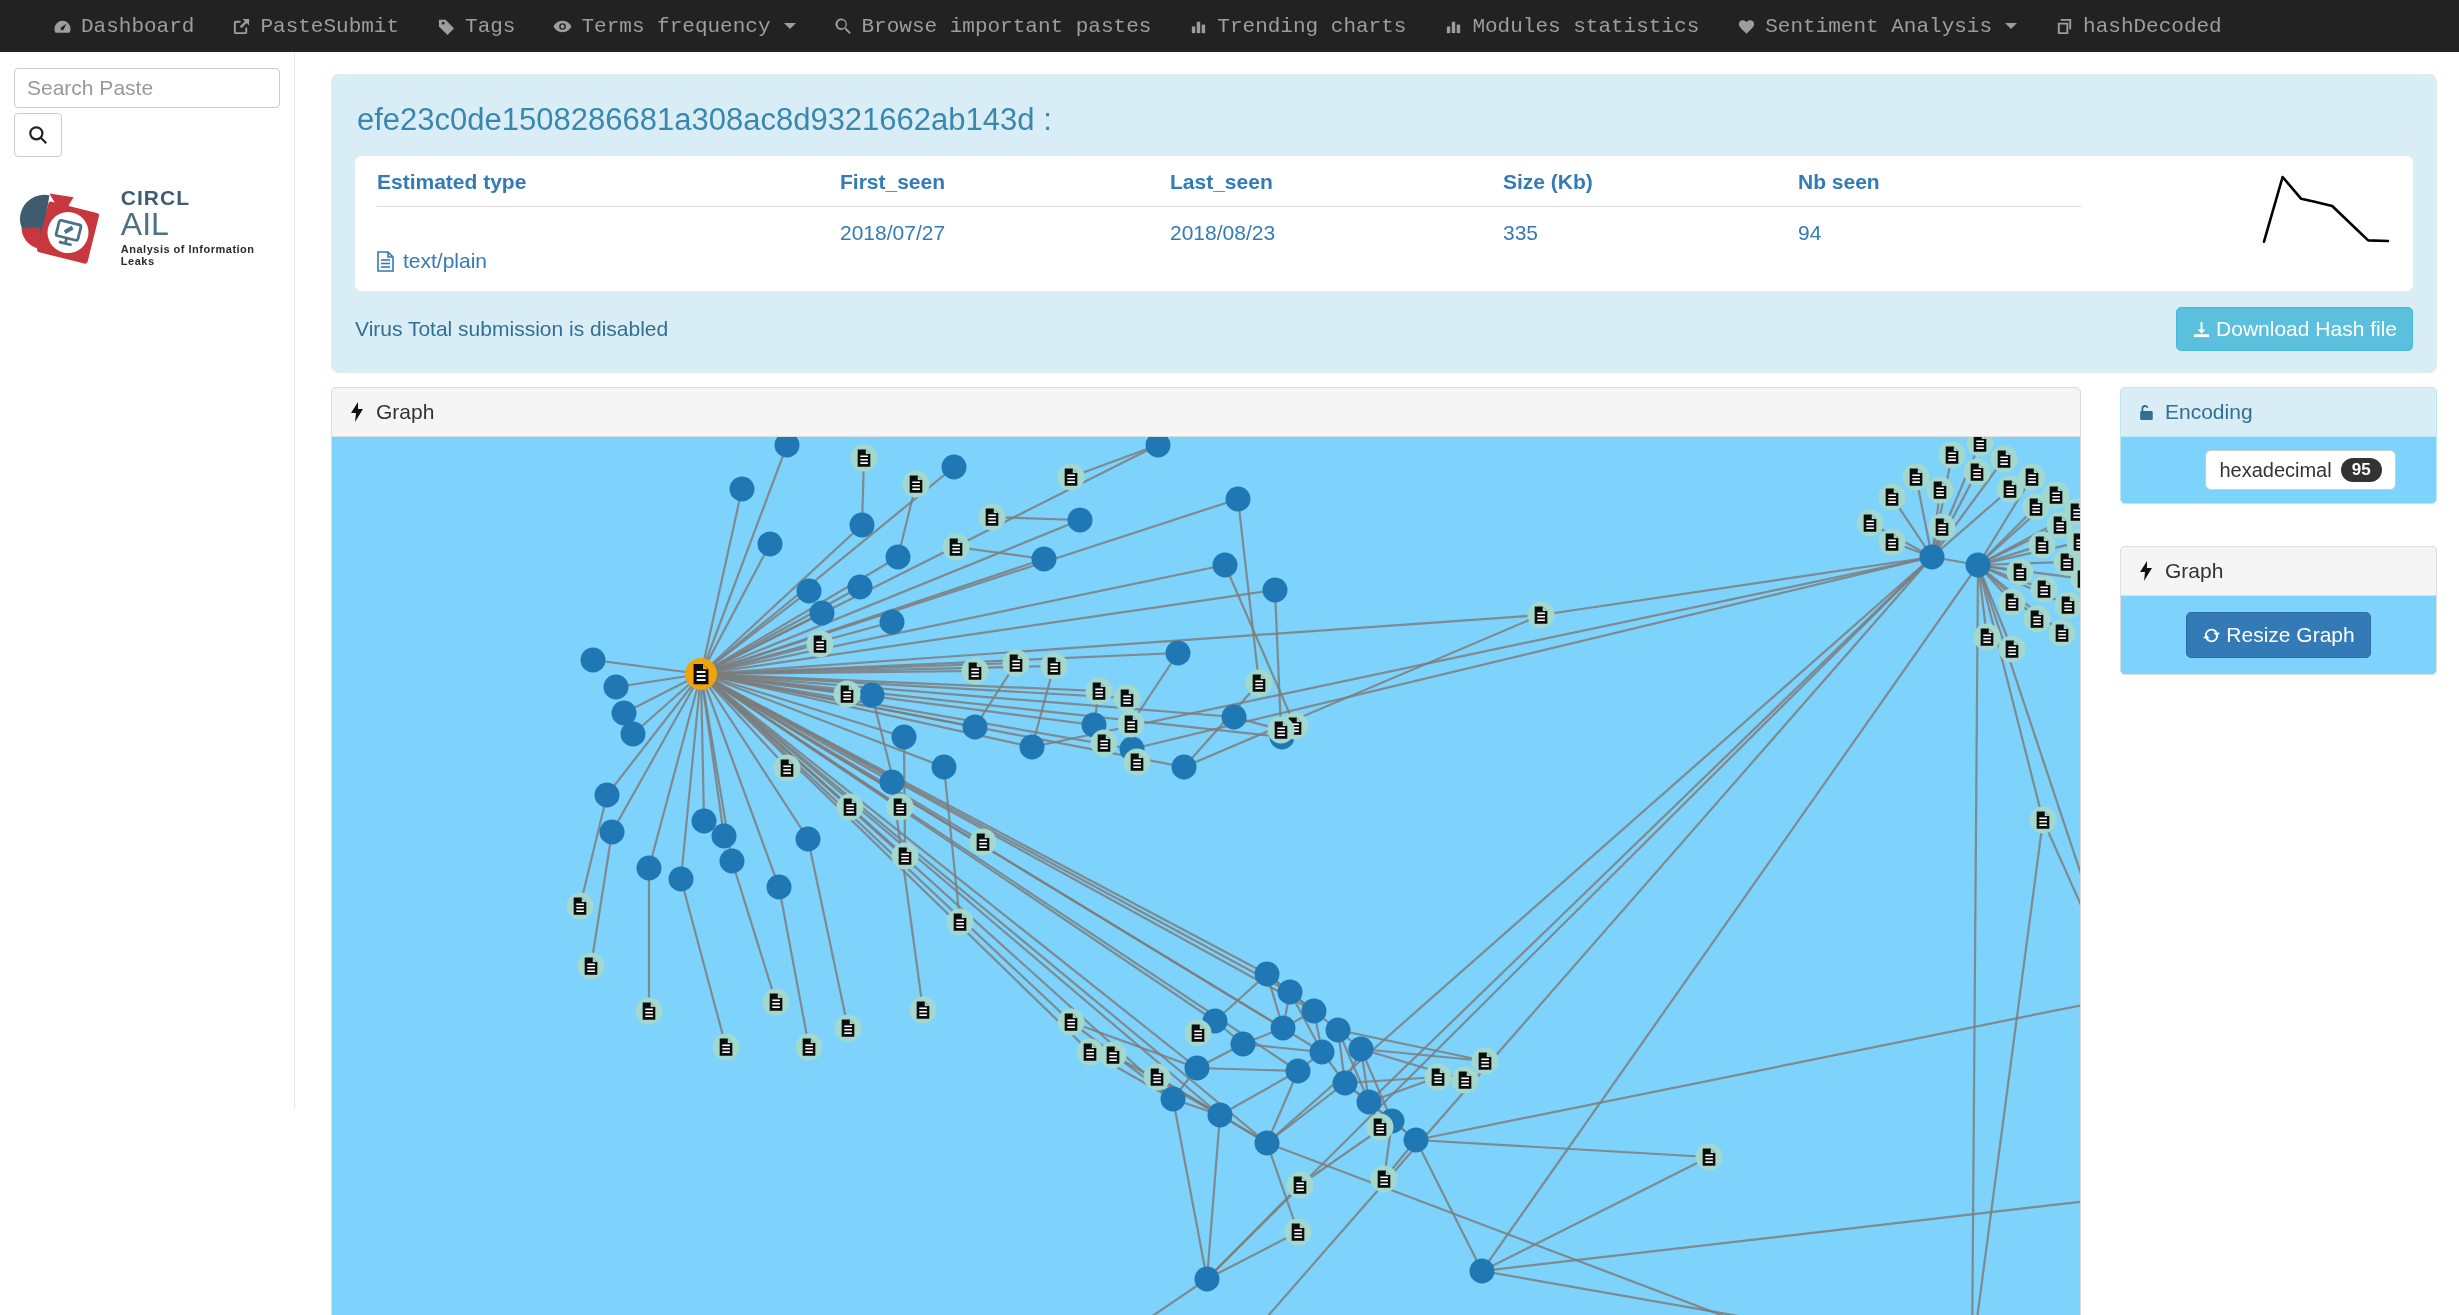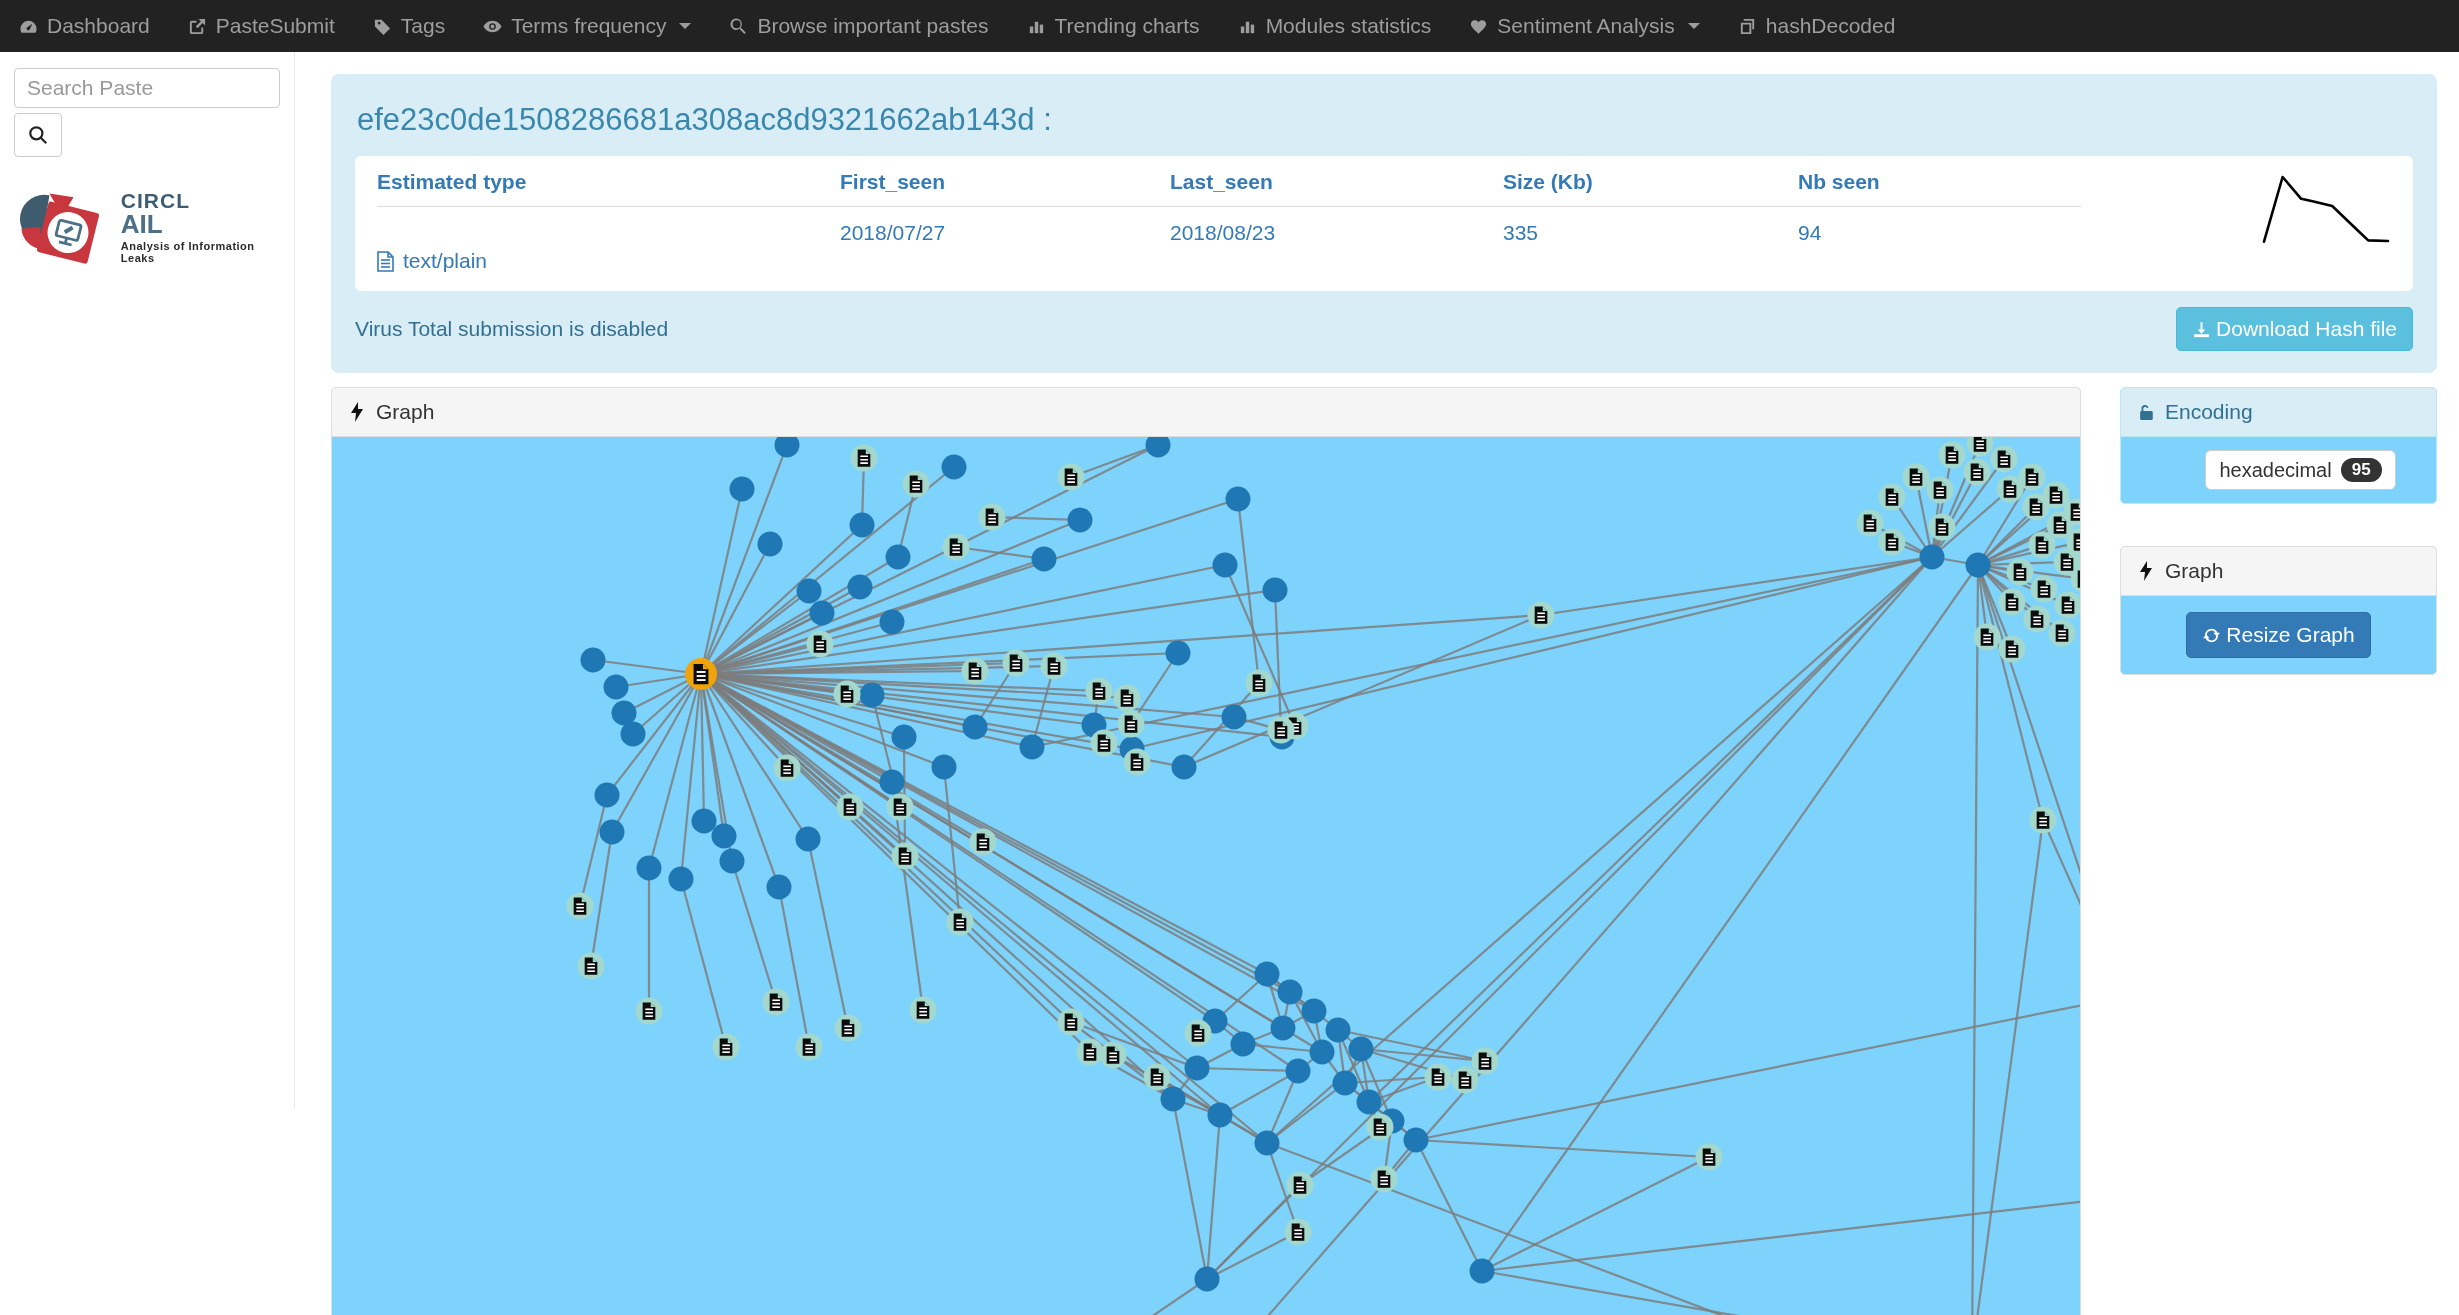--- a/index.html
+++ b/index.html
@@ -1,37 +1,37 @@
 <!DOCTYPE html>
 <html><head>
 <meta charset="utf-8">
 <style>
   * { box-sizing: border-box; margin: 0; padding: 0; }
   html,body { width: 2459px; height: 1315px; overflow: hidden; }
   body { font-family: "Liberation Sans", sans-serif; background: #fff; font-size: 21px; color:#333; }
 
   
-  .navbar { height: 52px; background: #222; display: flex; align-items: stretch; padding-left: 0; }
+  .navbar { height: 52px; background: #222; display: flex; align-items: stretch; padding-left: 34px; font-family: Liberation Mono, monospace; }
   .nav-item { display: flex; align-items: center; gap: 9px; padding: 0 19px; color: #9d9d9d; font-size: 21px; cursor: pointer; text-decoration: none; }
   .nav-item svg { width: 19px; height: 19px; flex: 0 0 auto; }
   .caret { display:inline-block; width:0; height:0; border-left:6px solid transparent; border-right:6px solid transparent; border-top:6px solid #9d9d9d; margin-left:4px; }
 
   
   .page { display: flex; height: 1057px; }
   .sidebar { width: 295px; flex: 0 0 295px; border-right: 1px solid #e7e7e7; padding: 16px 14px; }
   .main { flex: 1; padding: 22px 22px 0 36px; }
 
   
   .search-input { width: 100%; height: 40px; border: 1px solid #ccc; border-radius: 4px; padding: 6px 12px; font-size: 21px; font-family: inherit; color:#555; }
   .search-input::placeholder { color: #999; }
   .search-btn { margin-top: 5px; width: 48px; height: 44px; background: #fff; border: 1px solid #ccc; border-radius: 4px; display:flex; align-items:center; justify-content:center; cursor:pointer; }
   .search-btn svg { width: 22px; height: 22px; }
   .logo { margin-top: 28px; display: flex; align-items: center; gap: 10px; }
   .logo-text .l1 { font-size: 21px; font-weight: bold; color: #3e5d74; letter-spacing: 1px; line-height: 1; }
-  .logo-text .l2 { font-size: 26px; font-weight: bold; color: #4b7088; line-height: 1.05; }
+  .logo-text .l2 { font-size: 32px; font-weight: normal; color: #4b7088; line-height: 1.05; }
   .logo-text .l3 { font-size: 11px; font-weight: bold; color: #2b2b2b; letter-spacing: .5px; margin-top: 2px; }
 
   
   .well { background: #d9edf7; border-radius: 8px; padding: 20px 24px 22px 24px; }
   .hash-title { font-size: 31px; font-weight: 400; color: #3a87ad; margin: 8px 0 18px 2px; }
   .summary-card { background: #fff; border-radius: 6px; padding: 14px 22px 18px 22px; display: flex; align-items: flex-start; }
   .tbl { width: 1704px; }
   .tbl-row { display: grid; grid-template-columns: 463px 330px 333px 295px 1fr; }
   .tbl-head { color: #337ab7; font-weight: bold; padding-bottom: 12px; border-bottom: 1px solid #ddd; }
   .tbl-body { color: #337ab7; padding-top: 14px; }

